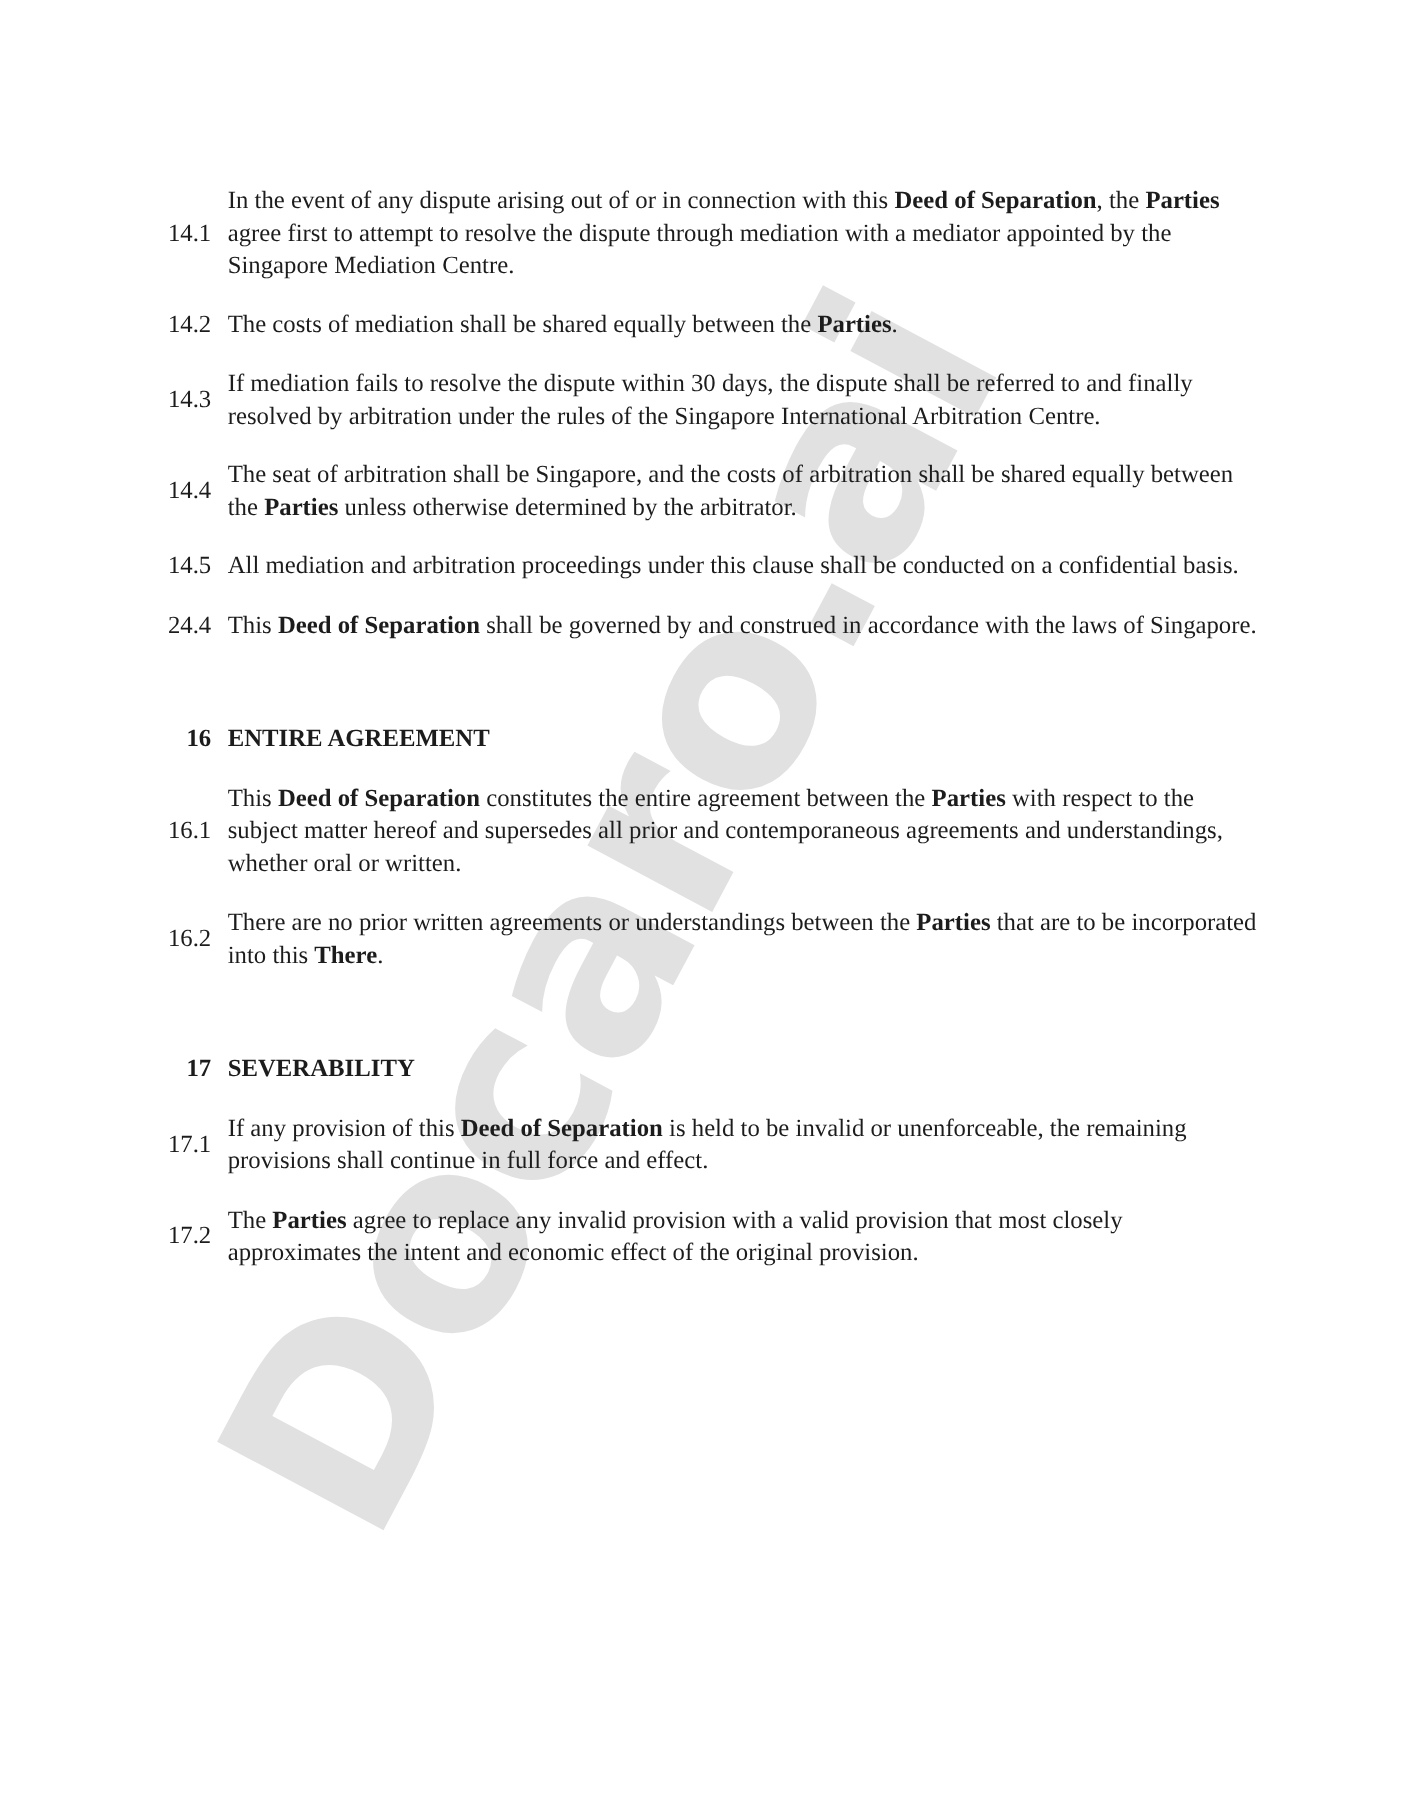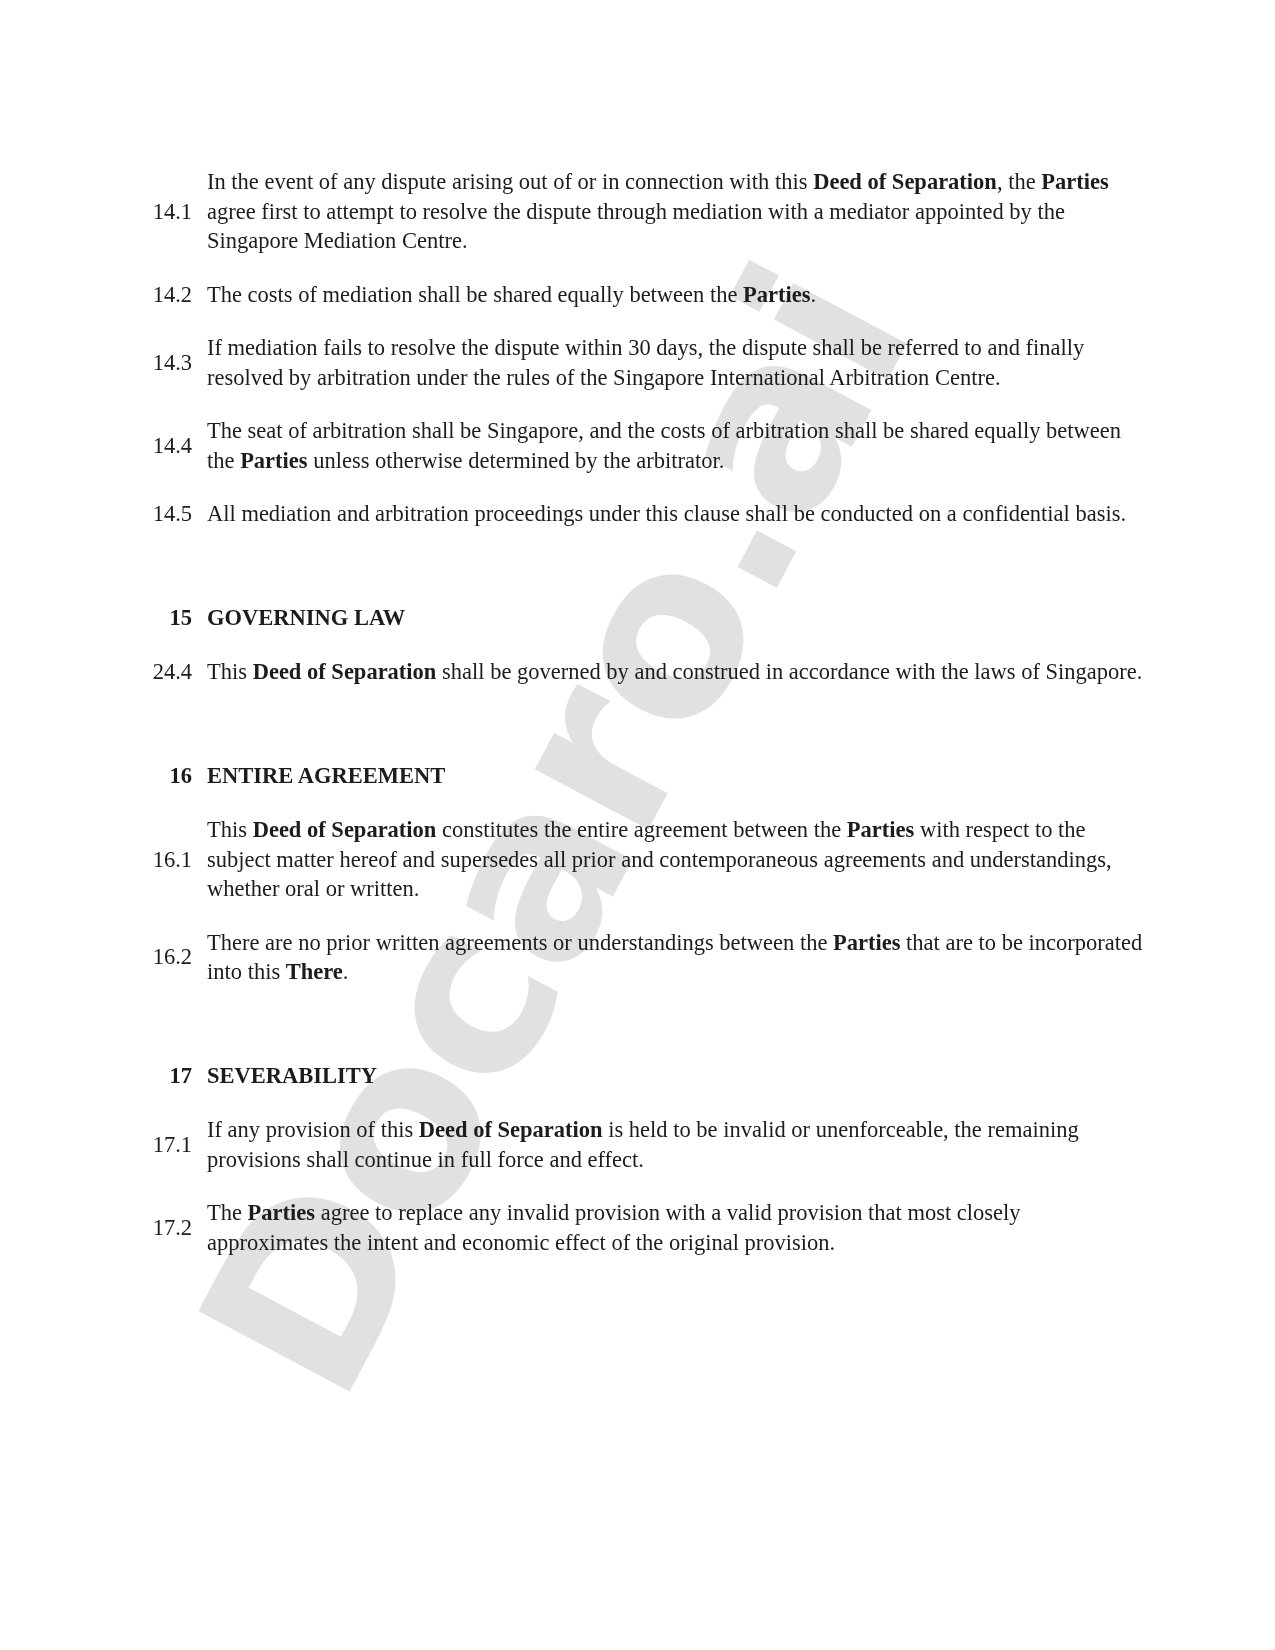--- a/index.html
+++ b/index.html
@@ -74,24 +74,20 @@
         <div class="body-text"><span>If mediation fails to resolve the dispute within 30 days, the dispute shall be referred to and finally resolved by arbitration under the rules of the Singapore International Arbitration Centre.</span></div>
       </div>
       <div class="row clause">
         <div class="num">14.4</div>
         <div class="body-text"><span>The seat of arbitration shall be Singapore, and the costs of arbitration shall be shared equally between the </span><b>Parties</b><span> unless otherwise determined by the arbitrator.</span></div>
       </div>
       <div class="row clause">
         <div class="num">14.5</div>
         <div class="body-text"><span>All mediation and arbitration proceedings under this clause shall be conducted on a confidential basis.</span></div>
       </div>
-      <div class="row section-head">
-        <div class="num">15</div>
-        <div class="body-text">GOVERNING LAW</div>
-      </div>
       <div class="row clause">
         <div class="num">24.4</div>
         <div class="body-text"><span>This </span><b>Deed of Separation</b><span> shall be governed by and construed in accordance with the laws of Singapore.</span></div>
       </div>
       <div class="row section-head">
         <div class="num">16</div>
         <div class="body-text">ENTIRE AGREEMENT</div>
       </div>
       <div class="row clause">
         <div class="num">16.1</div>

